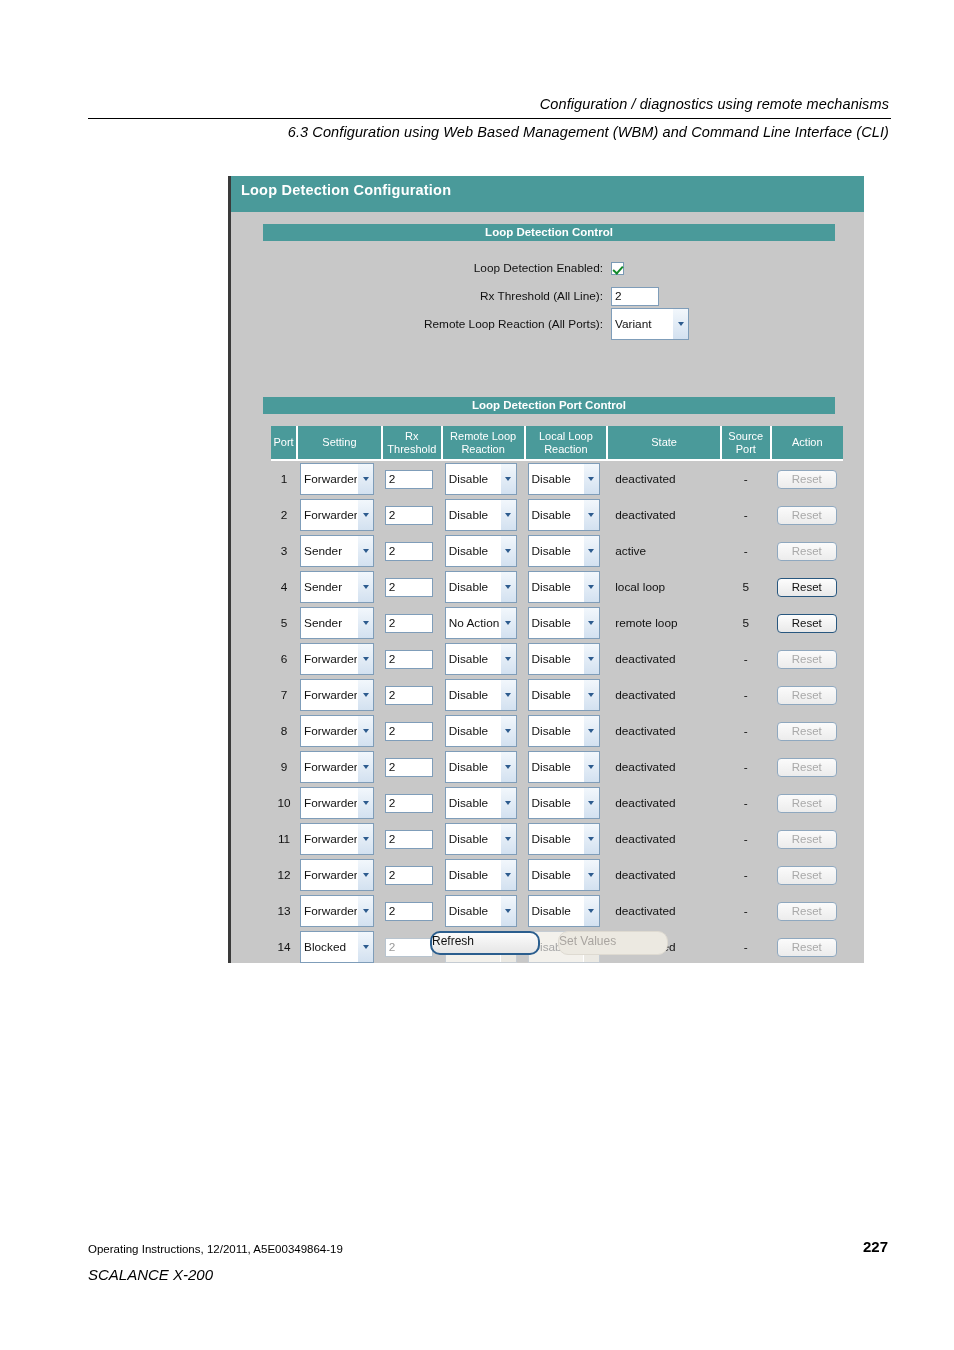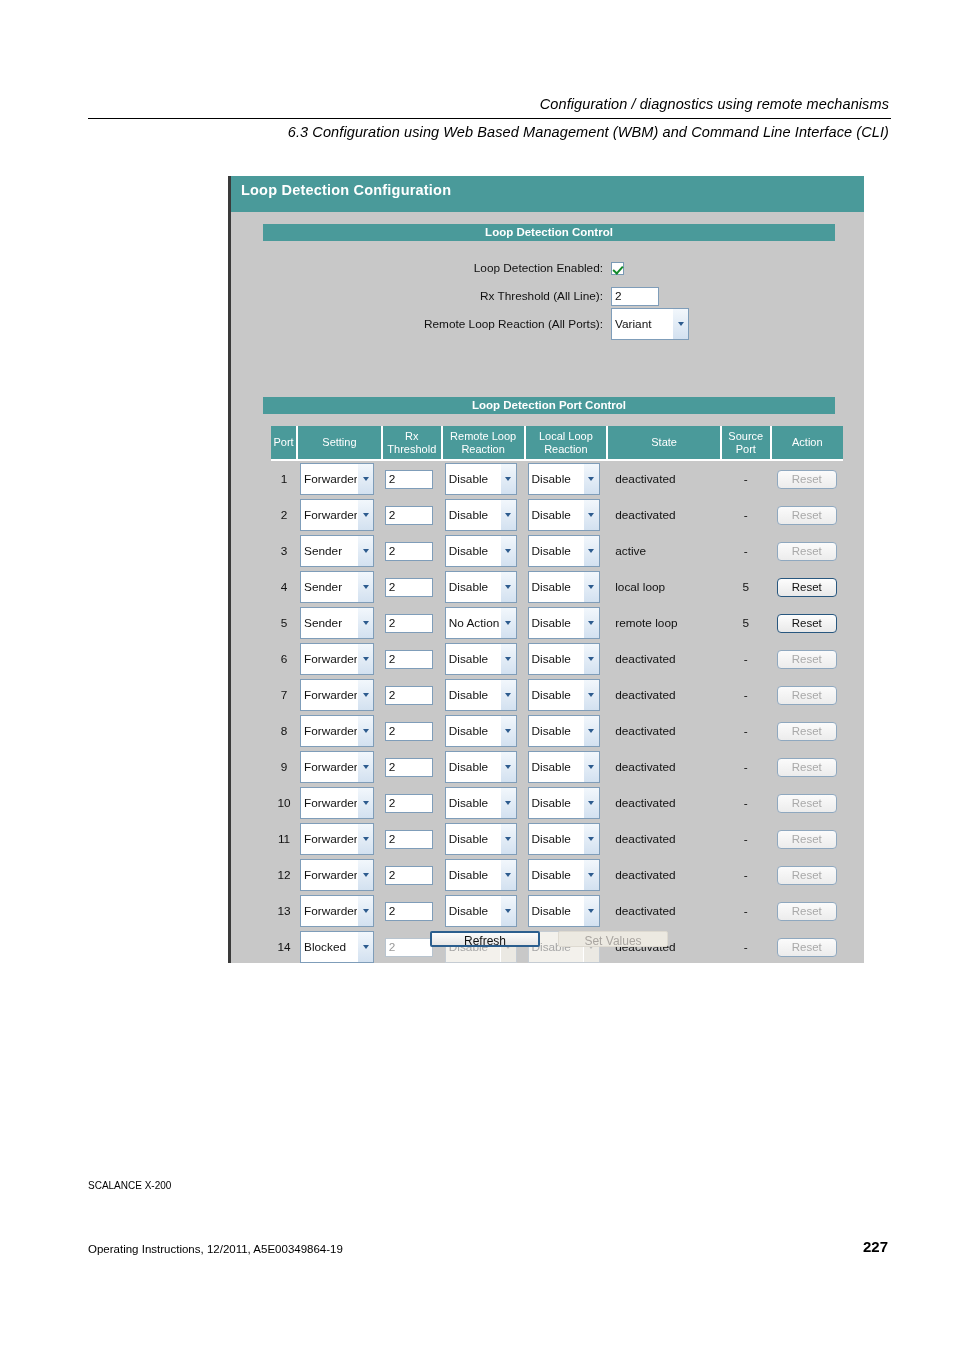--- a/index.html
+++ b/index.html
@@ -254,45 +254,45 @@
     position: absolute;
     left: 0;
     top: 755px;
     width: 636px;
     display: flex;
     justify-content: center;
     gap: 18px;
   }
   .bigbtn {
     width: 110px;
-    height: 16px;
+    height: 24px;
     line-height: 18px;
-    text-align: center;
     font-size: 12px;
     box-sizing: border-box;
-    border-radius: 2px;
+    border-radius: 10px;
   }
   .bigbtn.primary {
     background: linear-gradient(#fcfcfc, #e6e6e6);
     border: 2px solid #2b5e8e;
     color: #111;
     line-height: 16px;
   }
   .bigbtn.ghost {
     background: #ece9e1;
     border: 1px solid #dedad1;
     color: #a9a5a0;
   }
 
   
   .doc-footer-l1 {
     position: absolute;
-    left: 88px; top: 1180px;
-    font-size: 10px;
+    left: 88px; top: 1266px;
+    font-size: 15px;
     color: #000;
+    font-style: italic;
   }
   .doc-footer-l2 {
     position: absolute;
     left: 88px; top: 1243px;
     font-size: 11.5px;
     color: #000;
   }
   .doc-footer-page {
     position: absolute;
     right: 66px; top: 1238px;

